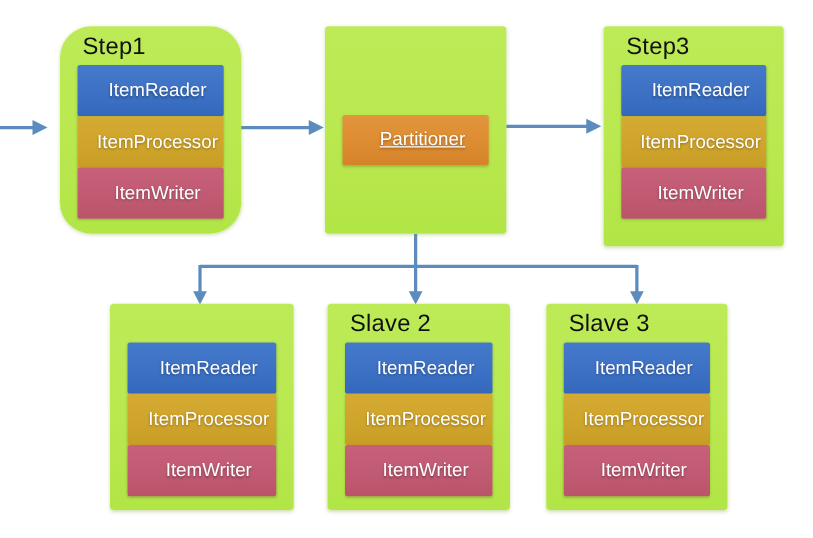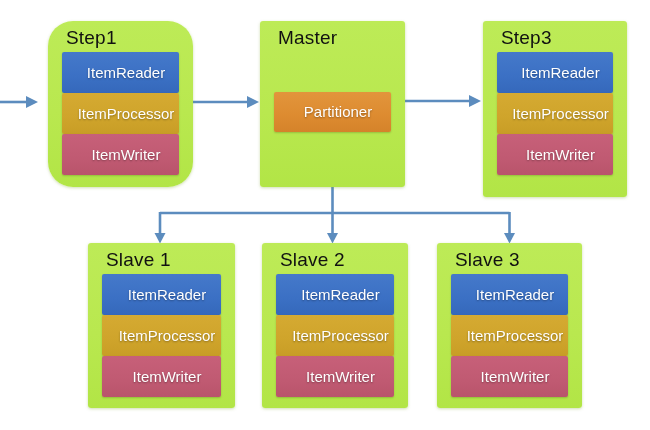--- a/index.html
+++ b/index.html
@@ -69,20 +69,21 @@
     background: linear-gradient(180deg, #4579ca 0%, var(--reader-blue, #3b70c4) 60%, #3568bb 100%);
   }
   .component.processor {
     background: linear-gradient(180deg, #d5aa32 0%, var(--processor-gold, #cfa42b) 60%, #c89d26 100%);
   }
   .component.writer {
     background: linear-gradient(180deg, #c76079 0%, var(--writer-rose, #c05a72) 60%, #b9546b 100%);
   }
   .component.partitioner {
     background: linear-gradient(180deg, #e2953c 0%, var(--partitioner-orange, #dd8b30) 60%, #d5832a 100%);
+    text-decoration: underline;
   }
   
   #node-step1  { left: 48px;  top: 21px;  width: 145px; height: 166px; border-radius: 25px; }
   #node-master { left: 260px; top: 21px;  width: 145px; height: 166px; }
   #node-step3  { left: 483px; top: 21px;  width: 144px; height: 176px; }
   #node-slave1 { left: 88px;  top: 243px; width: 147px; height: 165px; }
   #node-slave2 { left: 262px; top: 243px; width: 146px; height: 165px; text-decoration: underline; }
   #node-slave3 { left: 437px; top: 243px; width: 145px; height: 165px; }
   #node-master .components { top: 71px; }
   #node-master .component  { height: 40px; line-height: 40px; }
@@ -123,37 +124,35 @@
   <div class="node" id="node-step1">
     <div class="node-title">Step1</div>
     <div class="components">
       <div class="component reader">ItemReader</div>
       <div class="component processor">ItemProcessor</div>
       <div class="component writer">ItemWriter</div>
     </div>
   </div>
 
   <div class="node" id="node-master">
-    <div class="node-title">Master</div>
     <div class="components">
       <div class="component partitioner">Partitioner</div>
     </div>
   </div>
 
   <div class="node" id="node-step3">
     <div class="node-title">Step3</div>
     <div class="components">
       <div class="component reader">ItemReader</div>
       <div class="component processor">ItemProcessor</div>
       <div class="component writer">ItemWriter</div>
     </div>
   </div>
 
   <div class="node" id="node-slave1">
-    <div class="node-title">Slave 1</div>
     <div class="components">
       <div class="component reader">ItemReader</div>
       <div class="component processor">ItemProcessor</div>
       <div class="component writer">ItemWriter</div>
     </div>
   </div>
 
   <div class="node" id="node-slave2">
     <div class="node-title">Slave 2</div>
     <div class="components">

